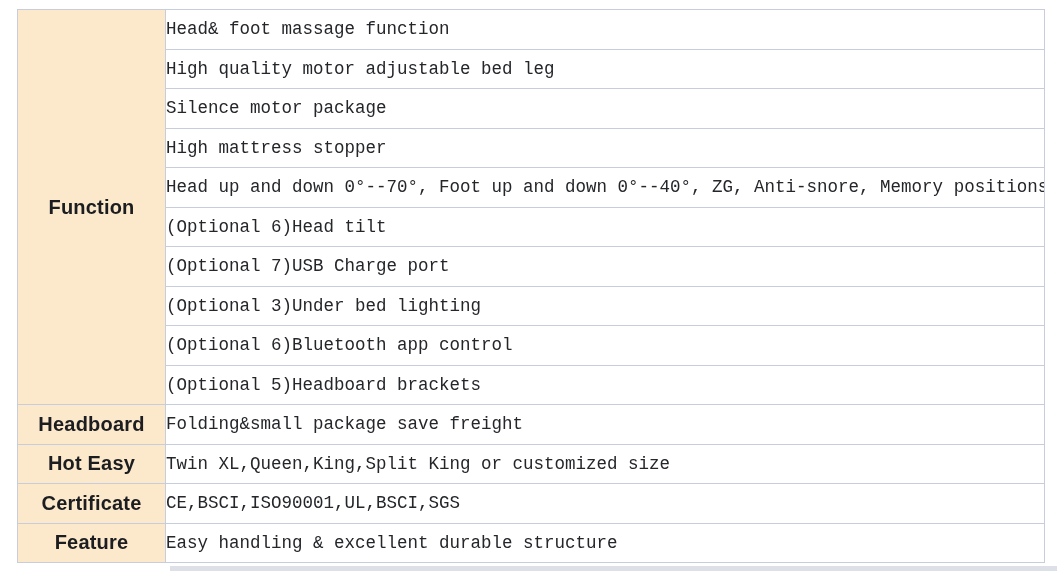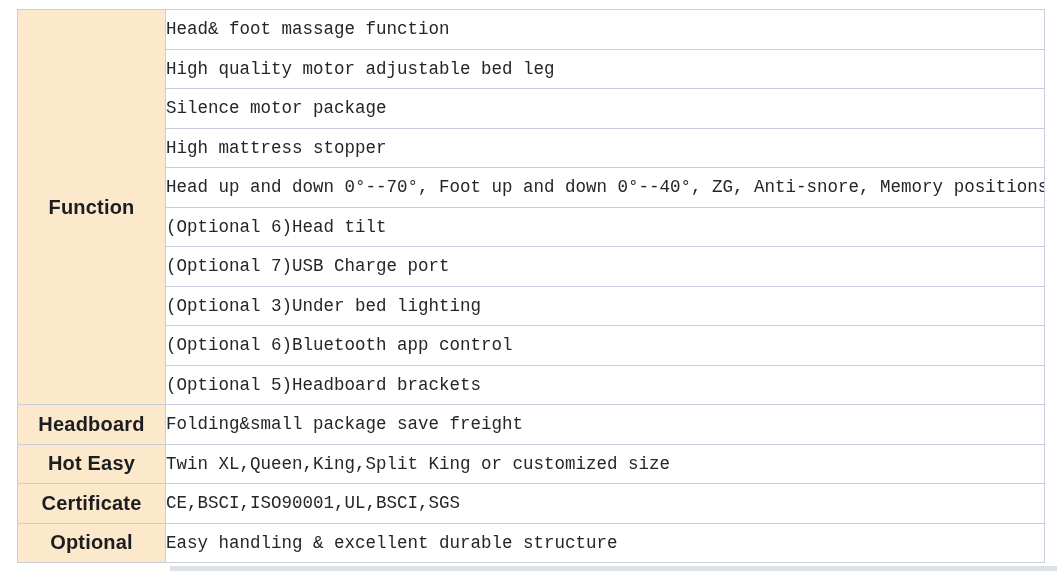--- a/index.html
+++ b/index.html
@@ -107,20 +107,20 @@
         <td class="label-cell">Hot Easy</td>
         <td class="value-cell">Twin XL,Queen,King,Split King or customized size</td>
       </tr>
 
       <tr>
         <td class="label-cell">Certificate</td>
         <td class="value-cell">CE,BSCI,ISO90001,UL,BSCI,SGS</td>
       </tr>
 
       <tr>
-        <td class="label-cell">Optional</td>
+        <td class="label-cell">Feature</td>
         <td class="value-cell">Easy handling &amp; excellent durable structure</td>
       </tr>
     </tbody>
   </table>
 
   <div class="next-row-sliver"></div>
 </div>
 
 </body></html>

